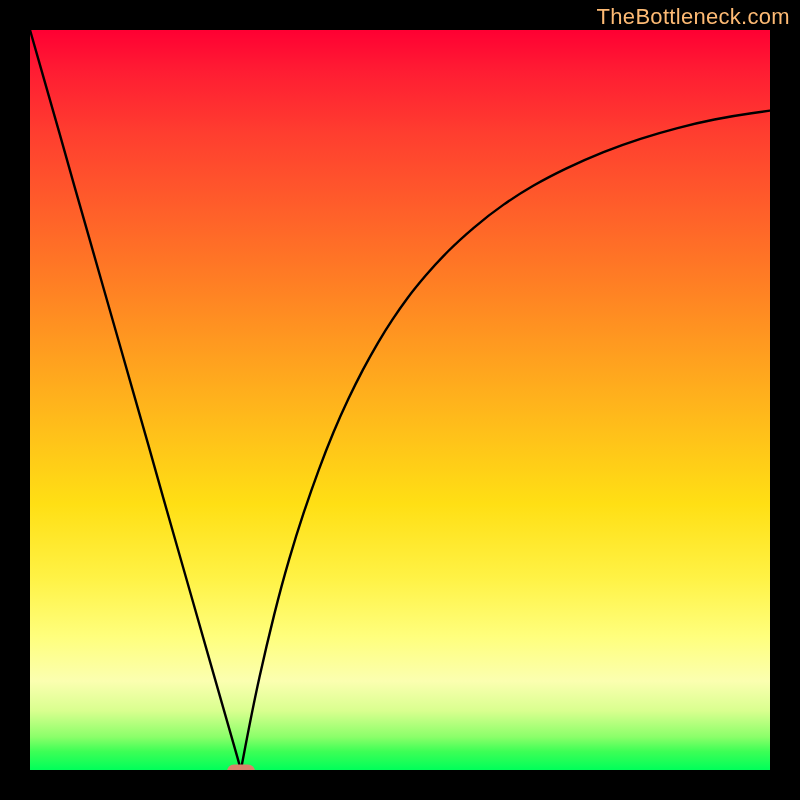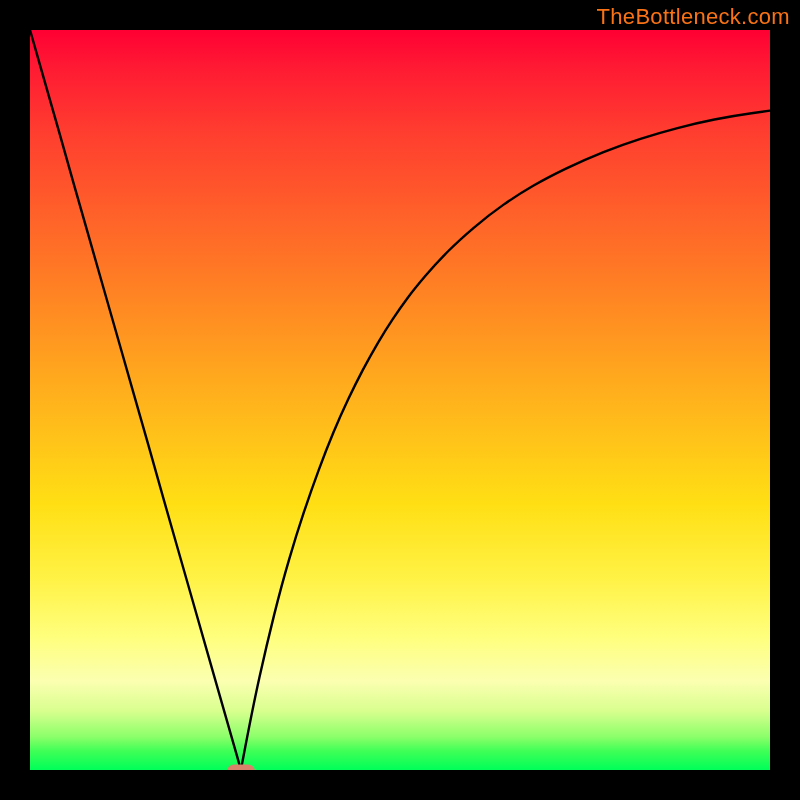--- a/index.html
+++ b/index.html
@@ -46,21 +46,21 @@
       #d9ff8f 92%,
       #8cff6a 95.5%,
       #3dff56 97.5%,
       #00ff5a 100%
     );
   }
   .watermark {
     position: absolute;
     top: 4px;
     right: 10px;
-    color: #f97316;
+    color: #fdba74;
     font-size: 22px;
     font-weight: 500;
     letter-spacing: 0.3px;
     user-select: none;
   }
   svg.curve {
     position: absolute;
     left: 0; top: 0;
     width: 740px;
     height: 740px;

